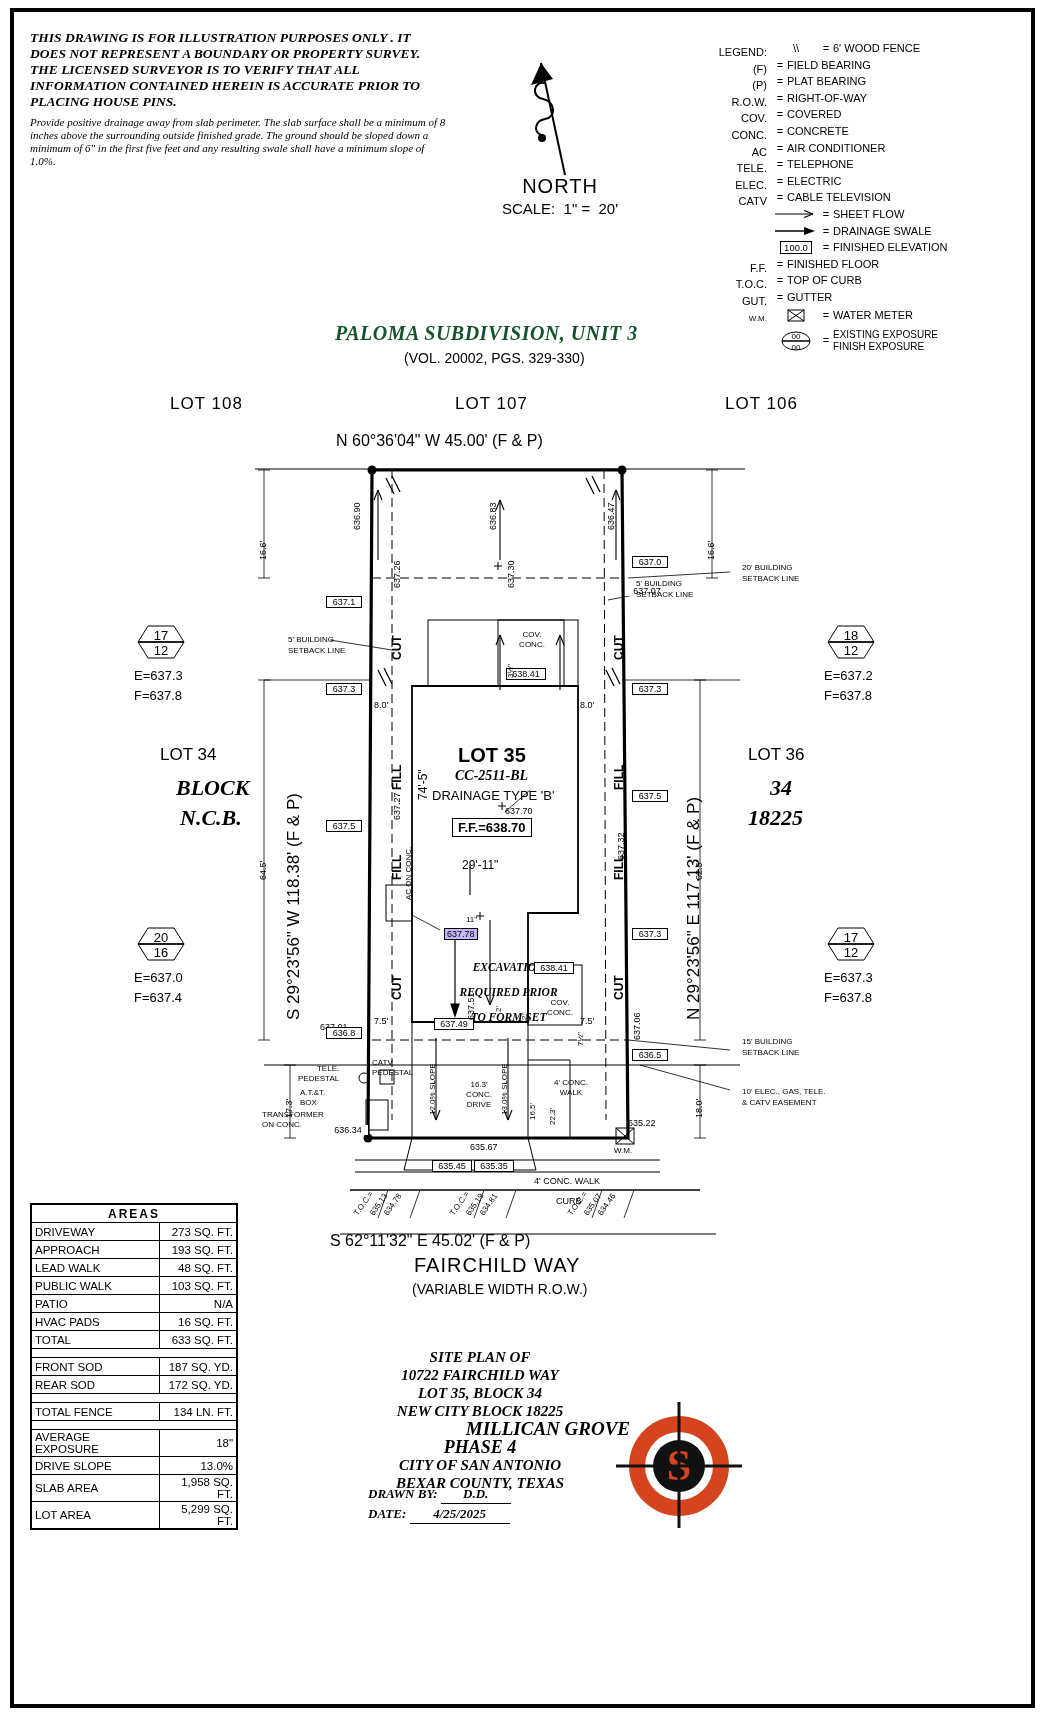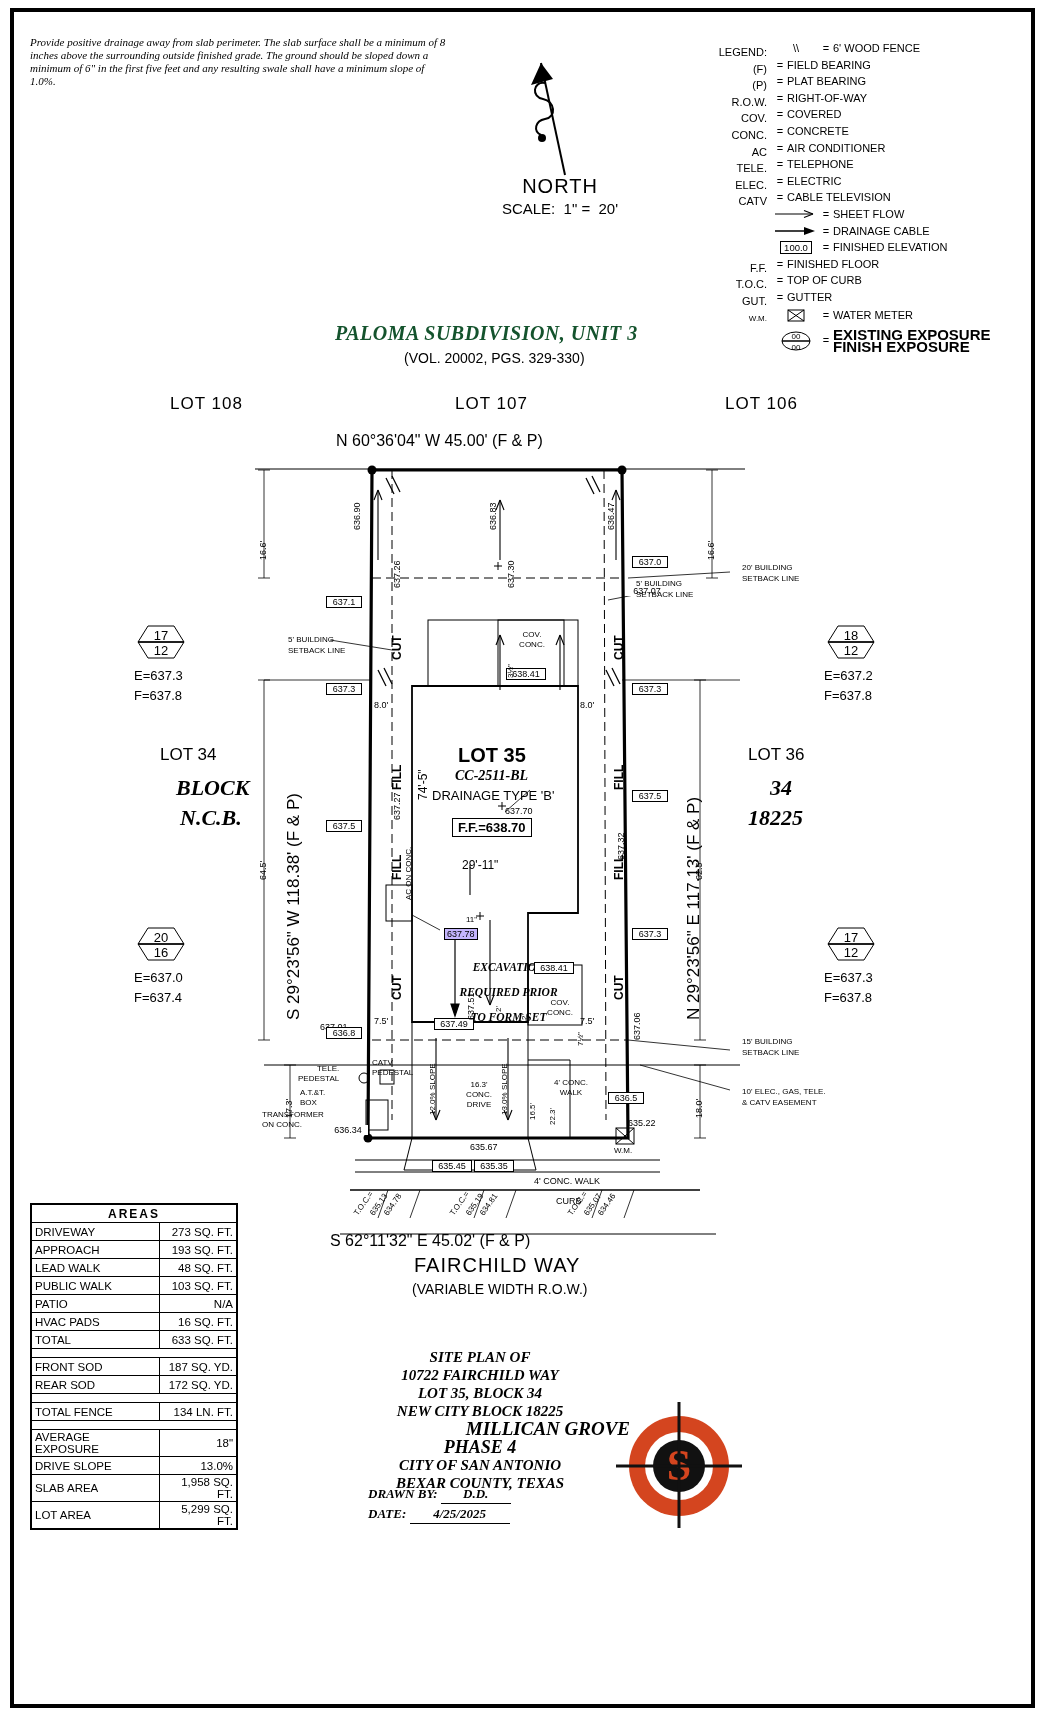--- a/index.html
+++ b/index.html
@@ -46,20 +46,21 @@
   #firm .n2{font-size:12px;line-height:14px;margin-top:6px;}
   svg{display:block;overflow:visible;}
 </style>
 </head>
 <body>
 
 <div id="page">
   <div id="border-outer"></div>
 
   <div class="abs" id="disclaimer">
+    <div class="l1">THIS DRAWING IS FOR ILLUSTRATION PURPOSES ONLY . IT DOES NOT REPRESENT A BOUNDARY OR PROPERTY SURVEY. THE LICENSED SURVEYOR IS TO VERIFY THAT ALL INFORMATION CONTAINED HEREIN IS ACCURATE PRIOR TO PLACING HOUSE PINS.</div>
     <div class="l2">Provide positive drainage away from slab perimeter. The slab surface shall be a minimum of 8 inches above the surrounding outside finished grade. The ground should be sloped down a minimum of 6" in the first five feet and any resulting swale shall have a minimum slope of 1.0%.</div>
   </div>
 
   <div class="abs" id="legend">
     <div class="row">
       <div class="lab">LEGEND:</div>
       <div class="sym">\\</div>
       <div class="eq">=</div>
       <div class="val">6' WOOD FENCE</div>
     </div>
@@ -121,21 +122,21 @@
     </div>
     <div class="row">
       <div class="lab"></div>
       <div class="sym">
         <svg width="44" height="10">
             <line x1="2" y1="5" x2="36" y2="5" stroke="#000" stroke-width="1.4"></line>
             <polygon points="42,5 31,1 31,9" fill="#000"></polygon>
           </svg>
       </div>
       <div class="eq">=</div>
-        <div class="val">DRAINAGE CABLE</div>
+        <div class="val">DRAINAGE SWALE</div>
     </div>
     <div class="row">
       <div class="lab"></div>
       <div class="sym">
         <span style="border:1px solid #000;padding:0 3px;font-size:9.5px;">100.0</span>
       </div>
       <div class="eq">=</div>
         <div class="val">FINISHED ELEVATION</div>
     </div>
     <div class="row">
@@ -171,21 +172,21 @@
       <div class="lab"></div>
       <div class="sym">
         <svg width="40" height="28" style="margin:auto;">
           <path d="M6 14 A14 9 0 0 1 34 14 Z" fill="none" stroke="#000"></path>
           <path d="M6 14 A14 9 0 0 0 34 14 Z" fill="none" stroke="#000"></path>
           <text x="20" y="12" font-size="8" text-anchor="middle" font-family="Liberation Sans">00</text>
           <text x="20" y="23" font-size="8" text-anchor="middle" font-family="Liberation Sans">00</text>
         </svg>
       </div>
       <div class="eq">=</div>
-      <div class="val" style="line-height:12px;font-size:15px;font-weight:bold;">
+      <div class="val" style="line-height:12px;font-size:10px;">
         <div>EXISTING EXPOSURE</div>
         <div>FINISH EXPOSURE</div>
       </div>
     </div>
   </div>
 
   <svg class="abs" style="left:505px;top:35px;" width="110" height="145">
     <path d="M60 140 L36 28" stroke="#000" stroke-width="2" fill="none"></path>
     <path d="M36 28 L26 50 L48 44 Z" fill="#000"></path>
     <path d="M40 48 C28 46 26 62 38 64 C50 66 52 82 40 84 C30 86 28 96 36 100" fill="none" stroke="#000" stroke-width="2"></path>
@@ -381,21 +382,21 @@
   <div class="box" style="left:326px;top:820px;width:34px;">637.5</div>
   <div class="box" style="left:320px;top:1022px;width:42px;border:none;text-align:left;">637.01</div>
   <div class="box" style="left:326px;top:1027px;width:34px;">636.8</div>
   <div class="box" style="left:328px;top:1125px;width:40px;border:none;">636.34</div>
 
   <div class="box" style="left:632px;top:556px;width:34px;">637.0</div>
   <div class="box" style="left:626px;top:586px;width:42px;border:none;">637.07</div>
   <div class="box" style="left:632px;top:683px;width:34px;">637.3</div>
   <div class="box" style="left:632px;top:790px;width:34px;">637.5</div>
   <div class="box" style="left:632px;top:928px;width:34px;">637.3</div>
-  <div class="box" style="left:608px;top:1049px;width:34px;margin-top:43px;">636.5</div>
+  <div class="box" style="left:632px;top:1049px;width:34px;">636.5</div>
 
   <div class="box" style="left:506px;top:668px;width:38px;">638.41</div>
   <div class="box" style="left:534px;top:962px;width:38px;">638.41</div>
   <div class="box" style="left:434px;top:1018px;width:38px;">637.49</div>
   <div class="box" style="left:432px;top:1160px;width:38px;">635.45</div>
   <div class="box" style="left:474px;top:1160px;width:38px;">635.35</div>
   <div class="txt small" style="left:470px;top:1142px;">635.67</div>
   <div class="txt small" style="left:628px;top:1118px;">635.22</div>
   <div class="txt xsmall" style="left:614px;top:1146px;">W.M.</div>
 

